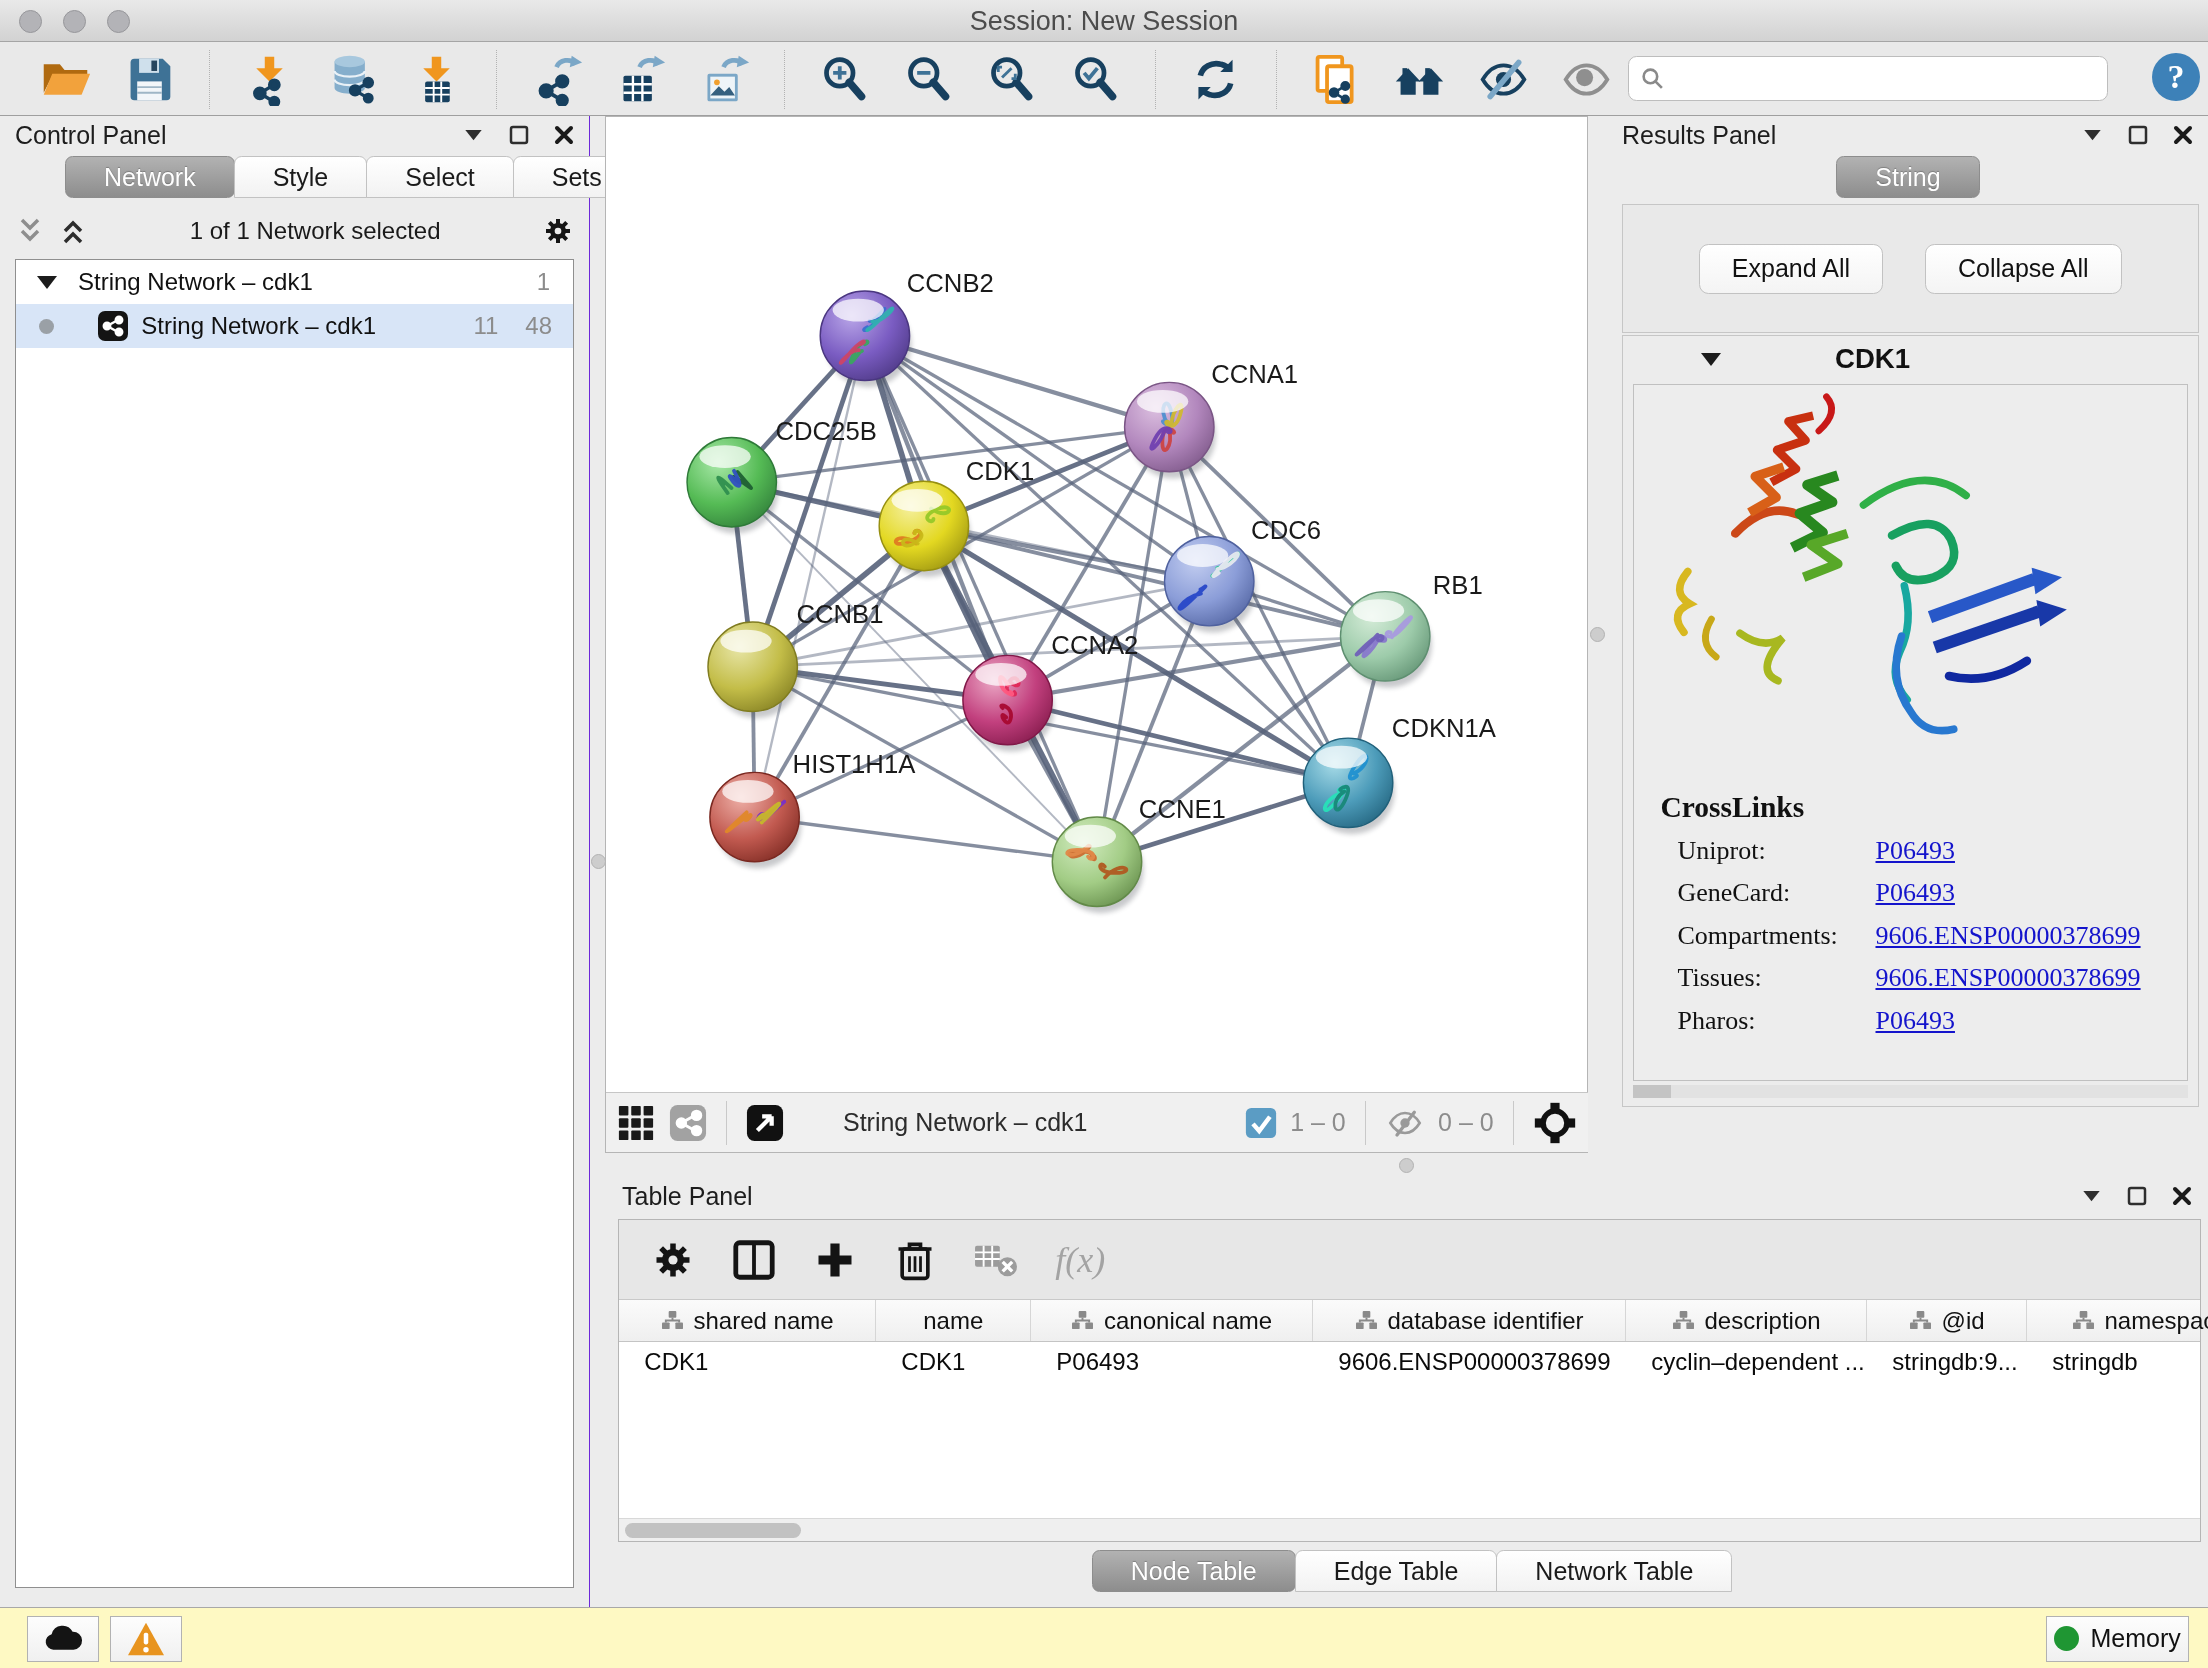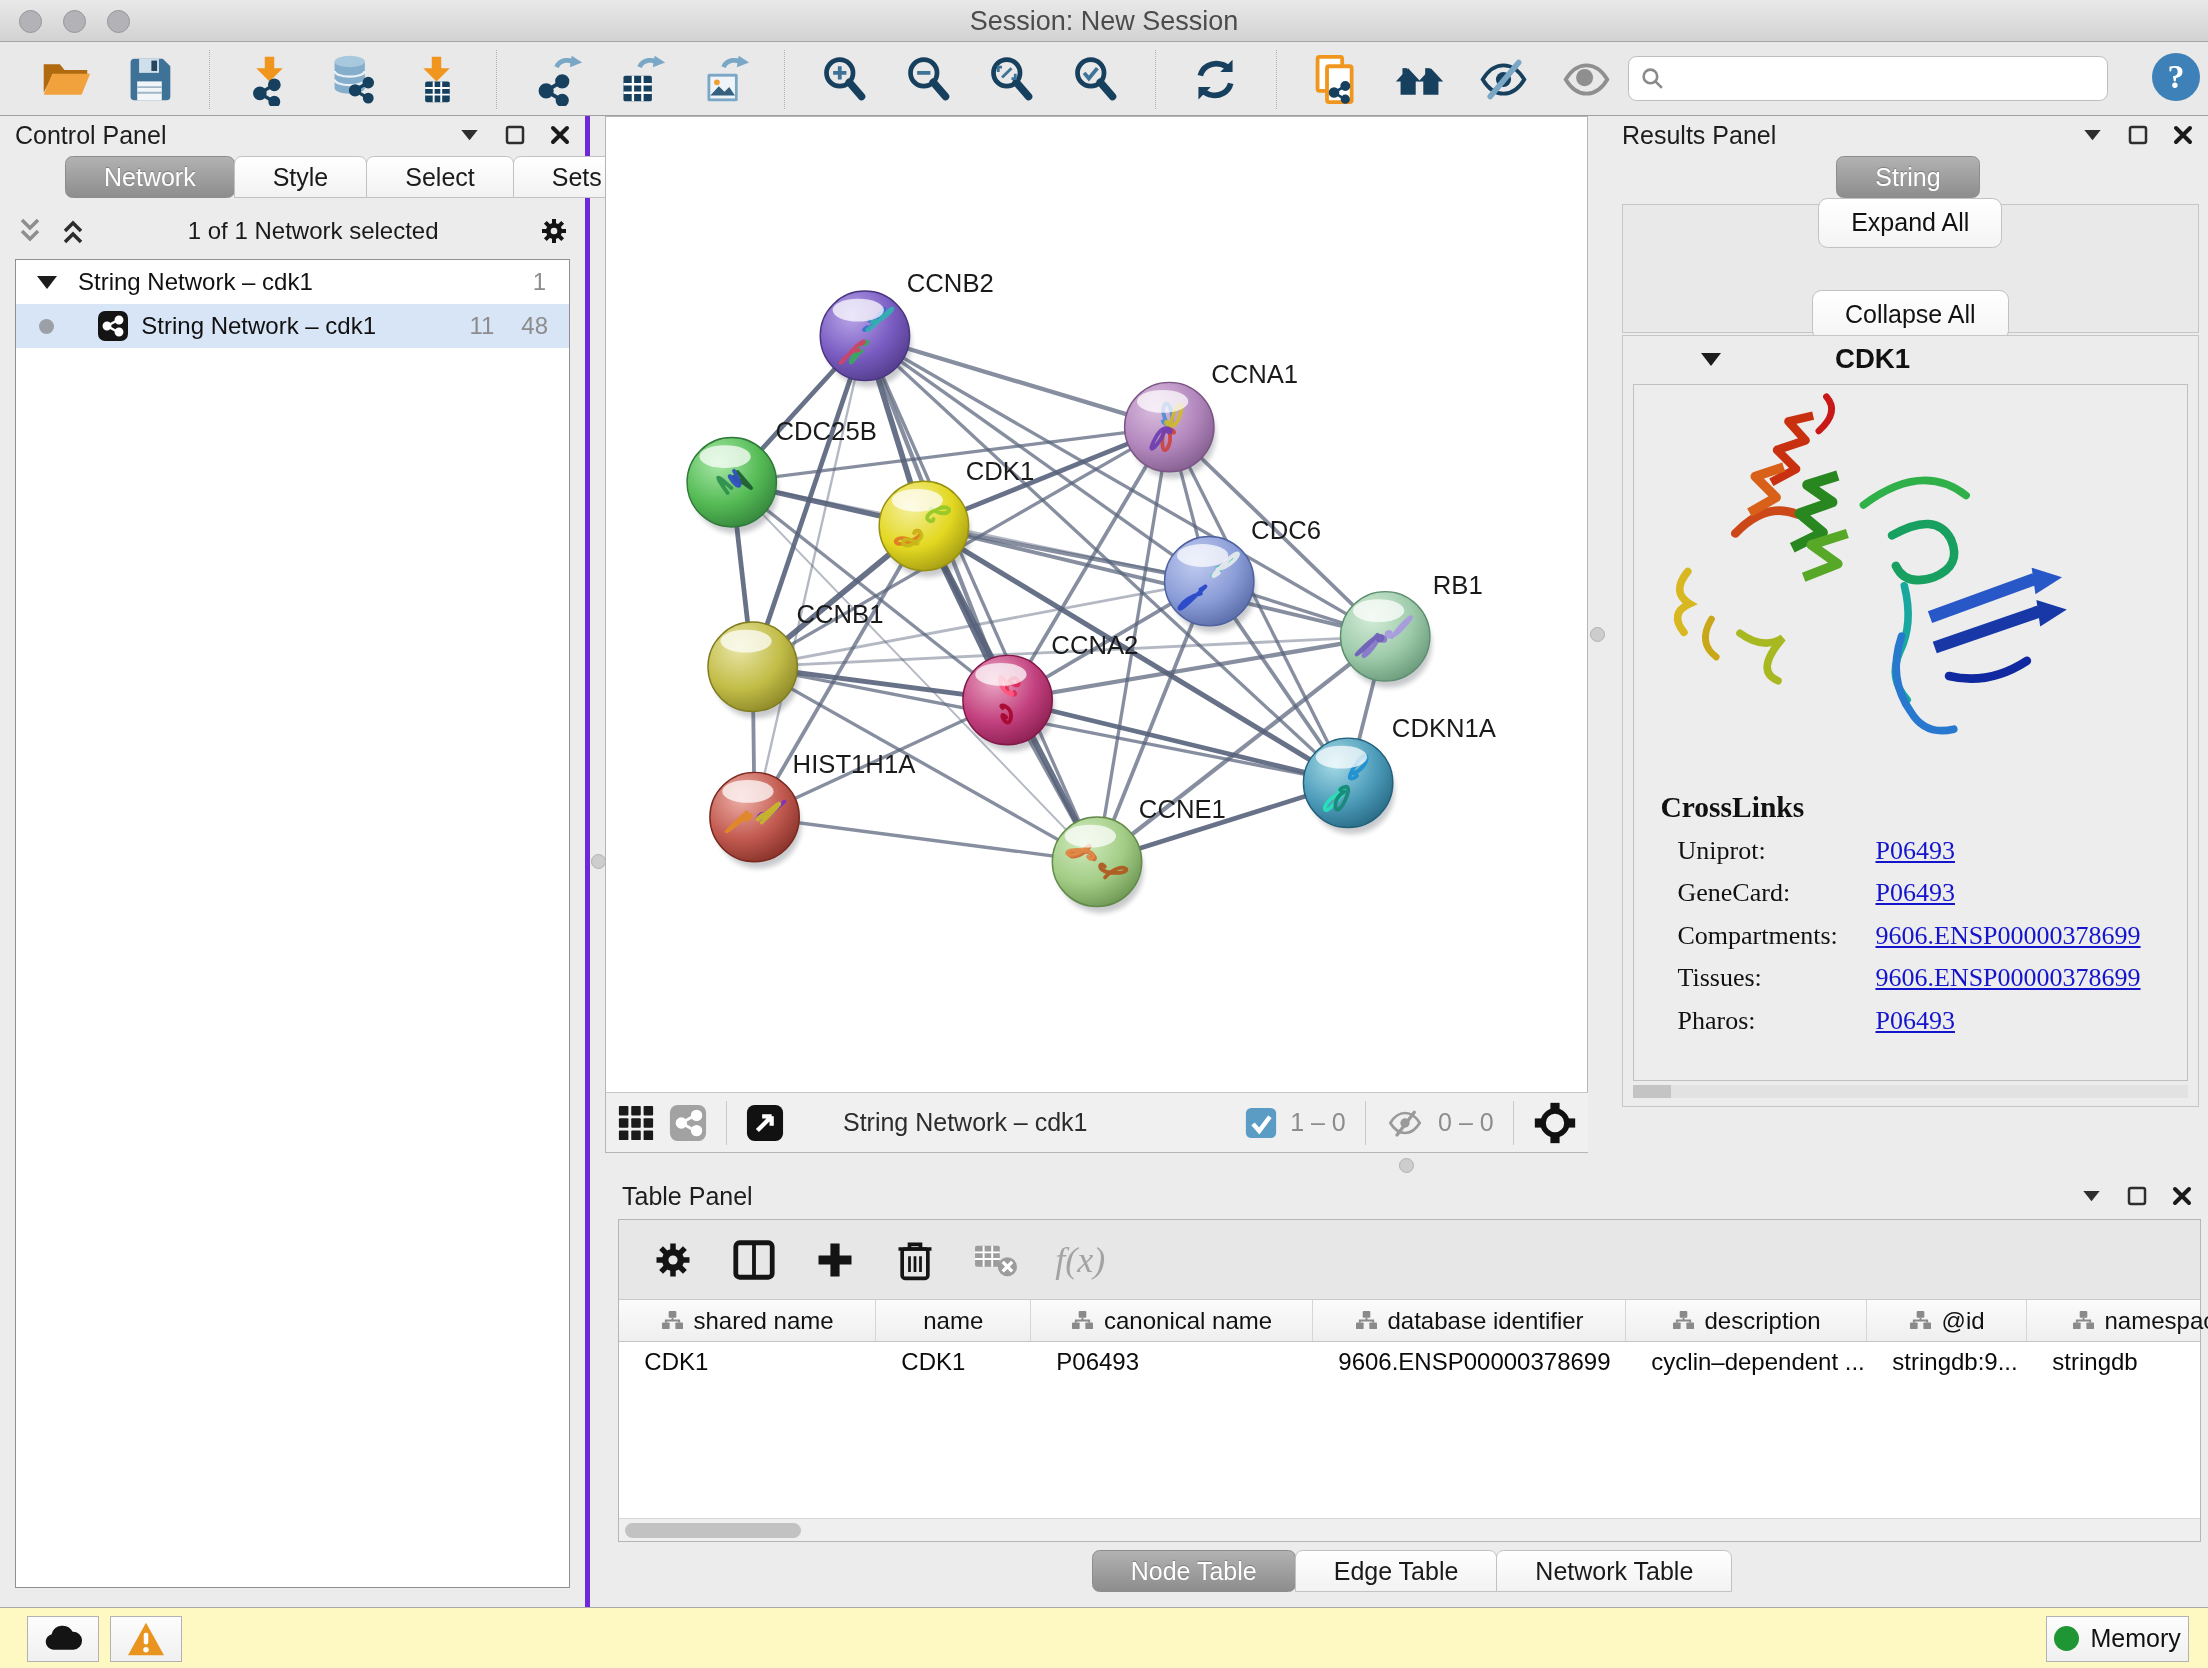--- a/index.html
+++ b/index.html
@@ -36,21 +36,21 @@
   .ph-btns svg { display:block; }
 
   .tab { display:inline-flex; align-items:center; justify-content:center; height:42px; padding:0 38px;
     background:linear-gradient(#ffffff,#f2f2f2); border:1px solid #c2c2c2; font-size:25px; color:#1a1a1a;
     border-radius:7.6px 7.6px 0 0; margin-right:-1px; }
   .tab.selected { background:linear-gradient(#b2b2b2,#8d8d8d); color:#fff; border-color:#8d8d8d;
     text-shadow:0 -1px 1px rgba(0,0,0,.25); border-radius:7.6px; }
 
   
   .control-panel { position:absolute; left:0; top:116px; width:590px; height:1491px; background:#ececec;
-    border-right:5px solid #6d28d9; }
+    border-right:1px solid #6d28d9; }
   .cp-tabs { position:absolute; left:65px; top:40px; display:flex; }
   .cp-status { position:absolute; left:15px; right:15px; top:91px; height:48px; display:flex; align-items:center; gap:13.3px; }
   .cp-status .status-text { flex:1; text-align:center; font-size:24px; color:#1a1a1a; }
   .cp-tree { position:absolute; left:15px; right:15px; top:143px; bottom:19px; background:#fff;
     border:1.9px solid #8f8f8f; }
   .tree-row { height:44px; display:flex; align-items:center; font-size:24px; color:#111; }
   .tree-row.selected { background:#d8e5f7; }
   .tri-down { width:0; height:0; border-left:10.5px solid transparent; border-right:10.5px solid transparent;
     border-top:13.3px solid #1c1c1c; }
   .tree-dot { width:15px; height:15px; border-radius:50%; background:#9aa0a6; }
@@ -67,21 +67,21 @@
   .vt-title { font-size:25px; color:#2c2c2c; margin-left:46px; flex:1; }
   .vt-count { font-size:25px; color:#8c8c8c; }
 
   
   .split-dot { position:absolute; width:15px; height:15px; border-radius:50%; background:#cdcdcd; border:1px solid #b2b2b2; }
 
   
   .results-panel { position:absolute; left:1607px; top:116px; width:601px; height:1046px; background:#ececec; }
   .rp-tab { position:absolute; left:0; right:0; top:40px; text-align:center; }
   .rp-boxA { position:absolute; left:15px; right:9.5px; top:88px; height:129px; border:1.9px solid #c6c6c6;
-    background:#e9e9e9; display:flex; align-items:center; justify-content:center; gap:42px;flex-direction:column; }
+    background:#e9e9e9; display:flex; align-items:center; justify-content:center; gap:42px; }
   .rp-btn { background:linear-gradient(#ffffff,#f4f4f4); border:1.9px solid #c2c2c2; border-radius:9.5px;
     font-size:25px; color:#111; padding:9.5px 32px; }
   .rp-boxB { position:absolute; left:15px; right:9.5px; top:219px; height:772px; border:1.9px solid #c6c6c6; background:#ececec; }
   .rp-boxB-header { height:46px; display:flex; align-items:center; }
   .rp-protein-name { font-size:27.6px; font-weight:bold; color:#111; margin-left:114px; }
   .rp-inner { position:absolute; left:9.5px; right:9.5px; top:48px; bottom:25px; border:1px solid #c0c0c0; background:#ededed; overflow:hidden; }
   .rp-desc { font-size:25px; color:#141414; padding:13.3px 0 0 21px; }
   .rp-img { margin:5.7px 0 0 25px; }
   .cl-title { font-family:"Liberation Serif",serif; font-weight:bold; font-size:29.5px; color:#111; margin:17px 0 5.7px 27px; }
   .cl-row { display:flex; margin:12.4px 0 0 44px; font-family:"Liberation Serif",serif; font-size:26px; }

